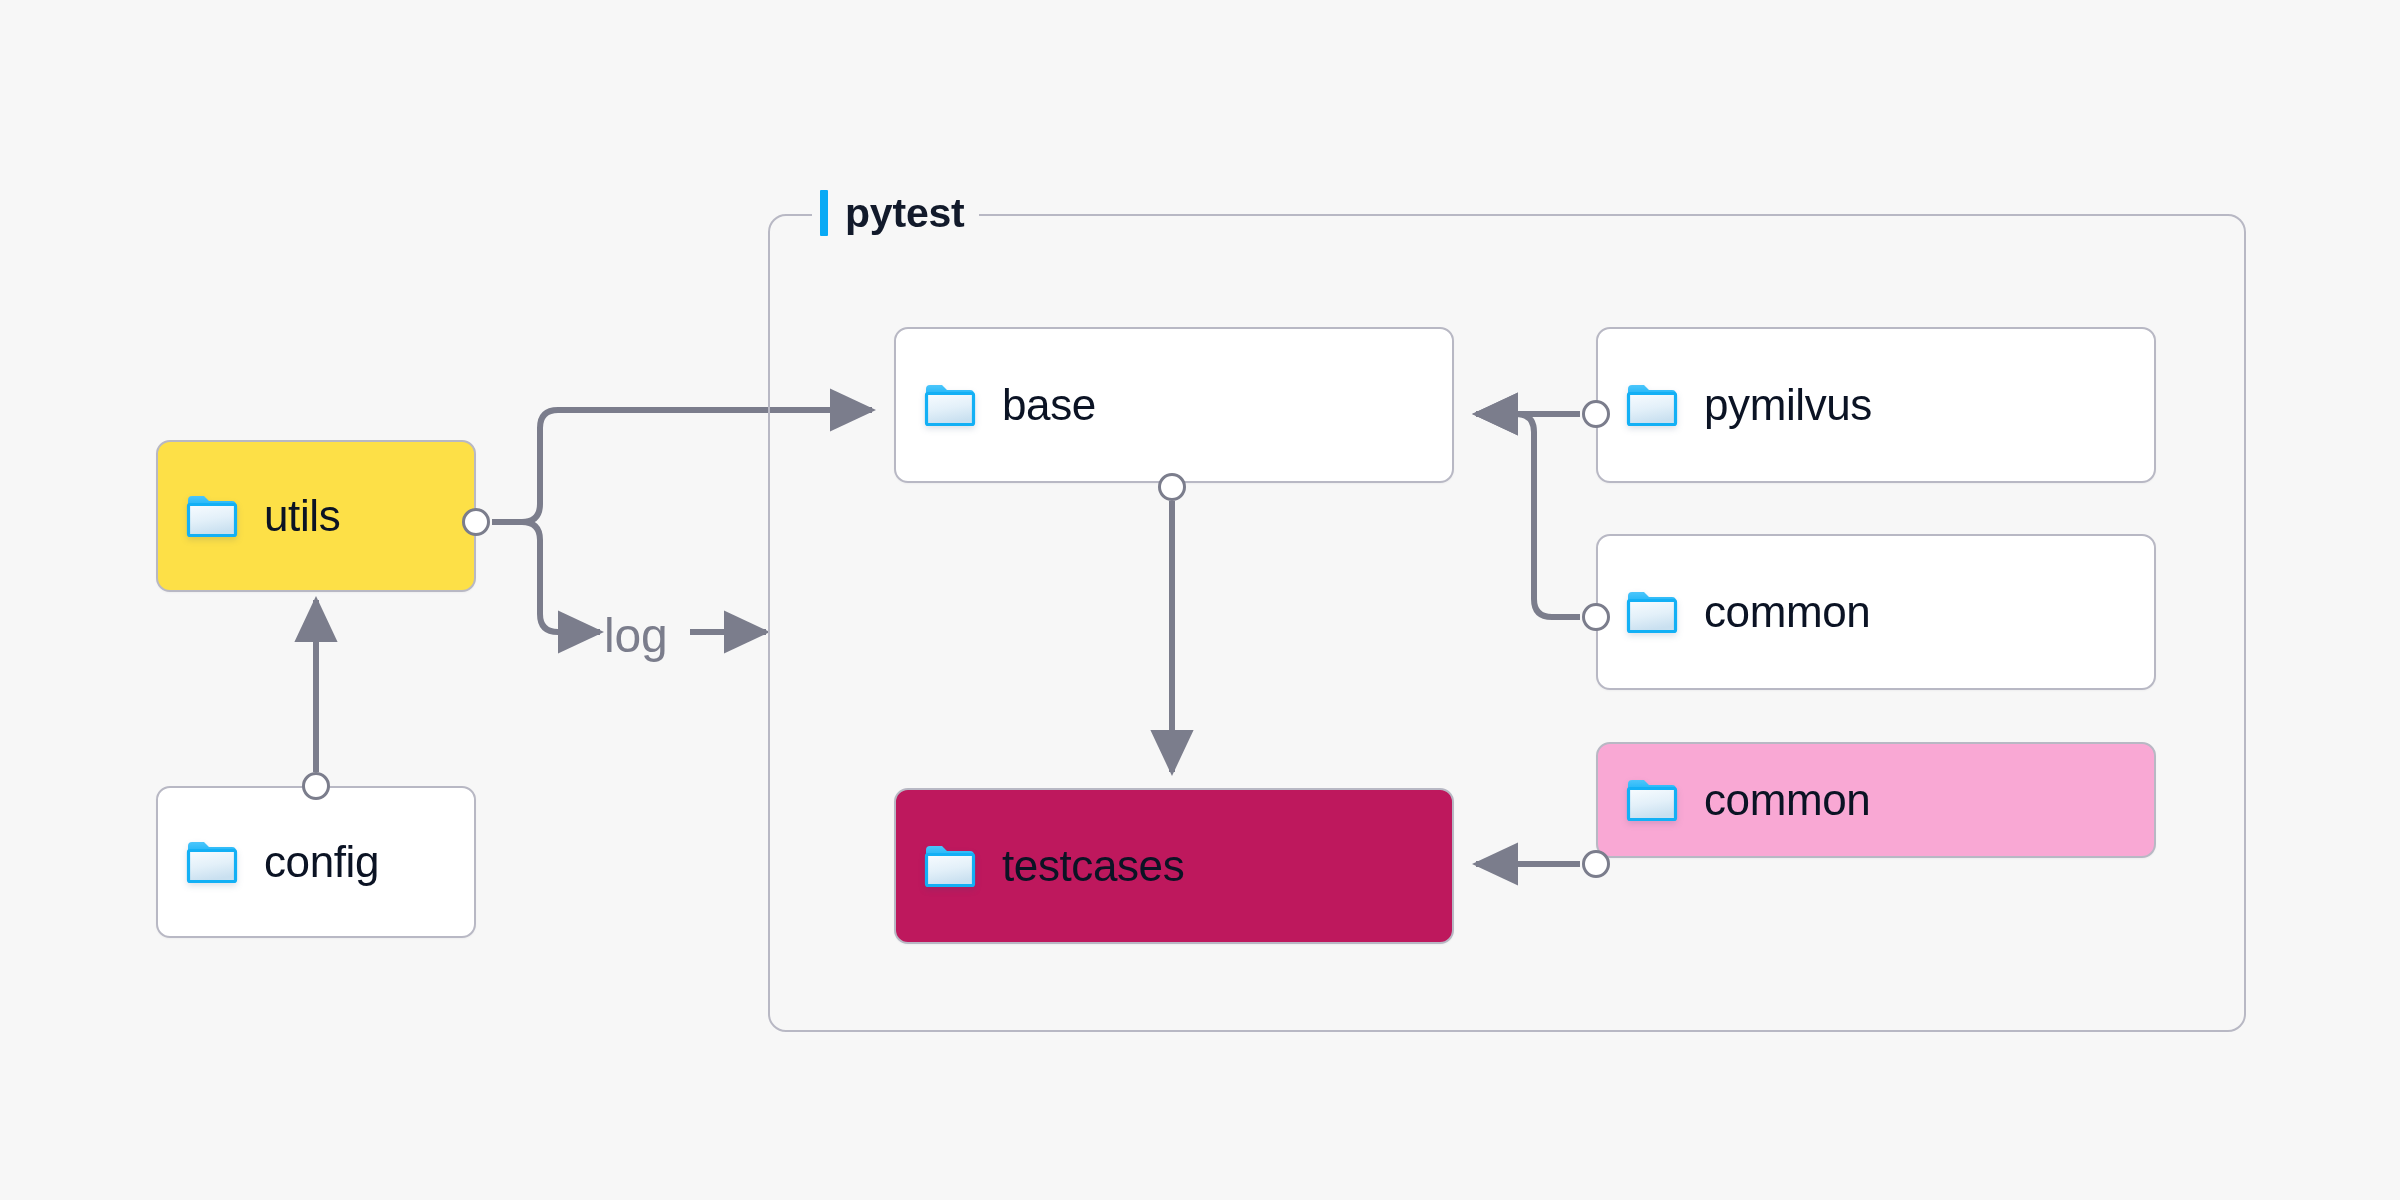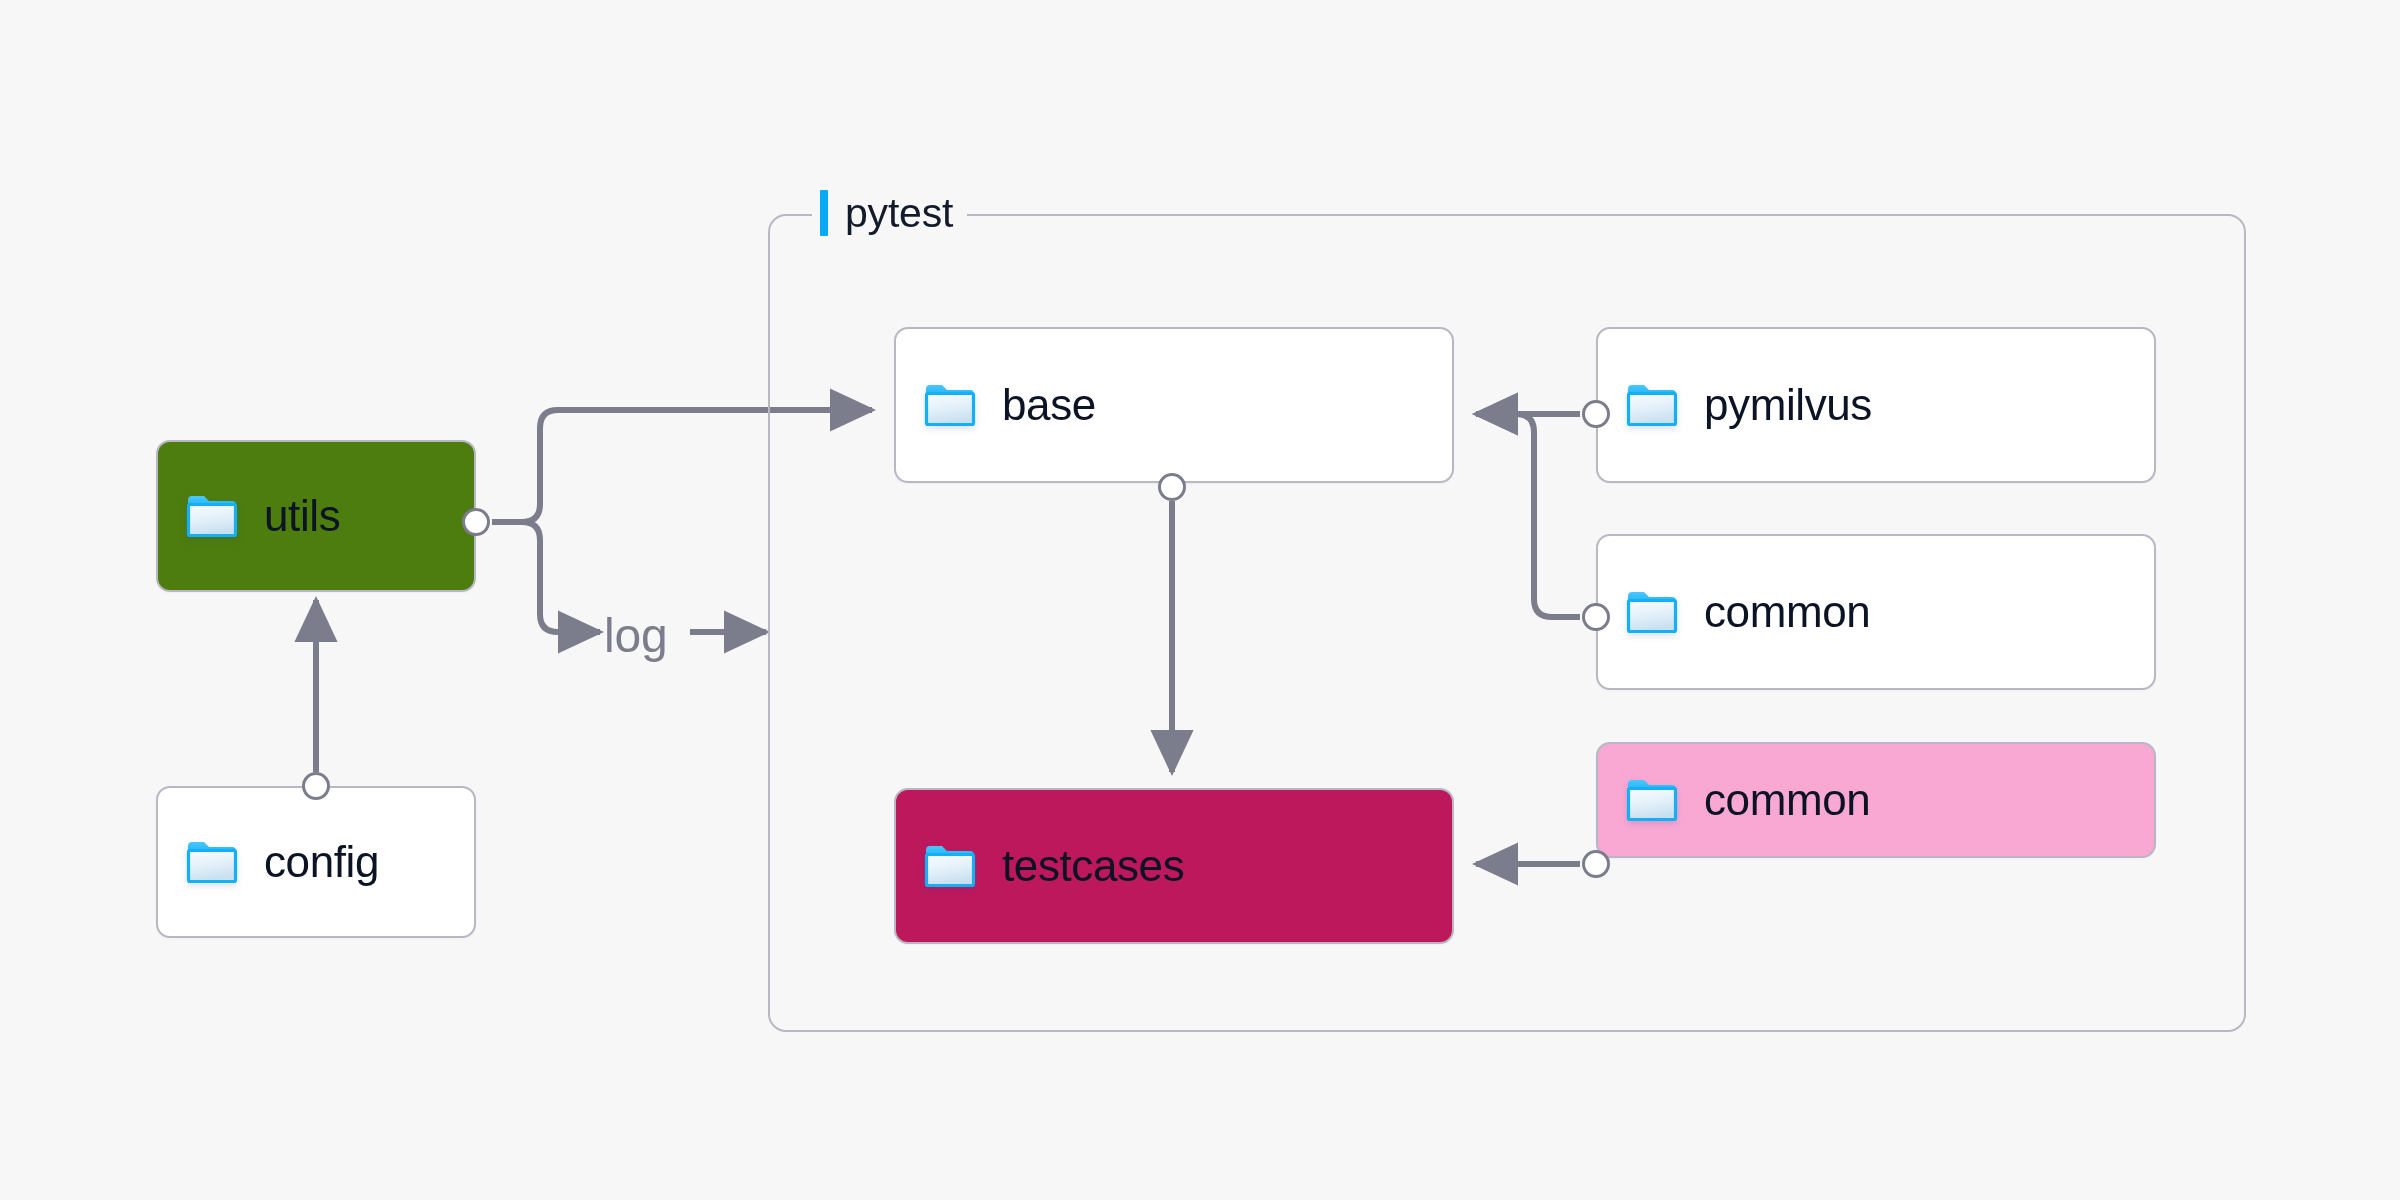--- a/index.html
+++ b/index.html
@@ -153,27 +153,27 @@
       </g>
 
     <g id="edge-extra" fill="none" stroke="#7b7d8c" stroke-width="6">
         <path d="M 690 632 L 766 632" stroke="#7b7d8c" marker-end="url(#arrowhead)"></path>
       </g>
   </svg>
 
   <div id="node-layer">
 
     <div class="group-box" id="group-box" style="left: 768px; top: 214px; width: 1478px; height: 818px; border-color: rgb(184, 184, 196);"></div>
-    <div class="group-label" id="group-label" style="left: 812px; top: 190px;">
+    <div class="group-label" id="group-label" style="left: 812px; top: 190px; font-weight: bold;">
       <span class="group-label-bar" style="background: rgb(9, 170, 245);"></span>
       <span class="group-label-text">pytest</span>
     </div>
 
     <div id="nodes-host">
-        <div class="node" style="left: 156px; top: 440px; width: 320px; height: 152px; background: #4d7c0f; border-color: rgb(184, 184, 196);">
+        <div class="node" style="left: 156px; top: 440px; width: 320px; height: 152px; background: #fde047; border-color: rgb(184, 184, 196);">
           <div class="node-inner">
             <svg class="folder-icon" viewBox="0 0 52 44">
               <path d="M2 6 A4 4 0 0 1 6 2 L18 2 L23 7 L46 7 A4 4 0 0 1 50 11 L50 15 L2 15 Z" fill="url(#folderTabGrad)"></path>
               <rect x="2.5" y="10.5" width="47" height="31" rx="1.5" fill="url(#folderGrad)" stroke="#13b0f5" stroke-width="3.2"></rect>
             </svg>
             <span class="node-label" style="color: rgb(11, 19, 36);">utils</span>
           </div>
         </div>
         <div class="node" style="left: 156px; top: 786px; width: 320px; height: 152px; background: rgb(255, 255, 255); border-color: rgb(184, 184, 196);">
           <div class="node-inner">

